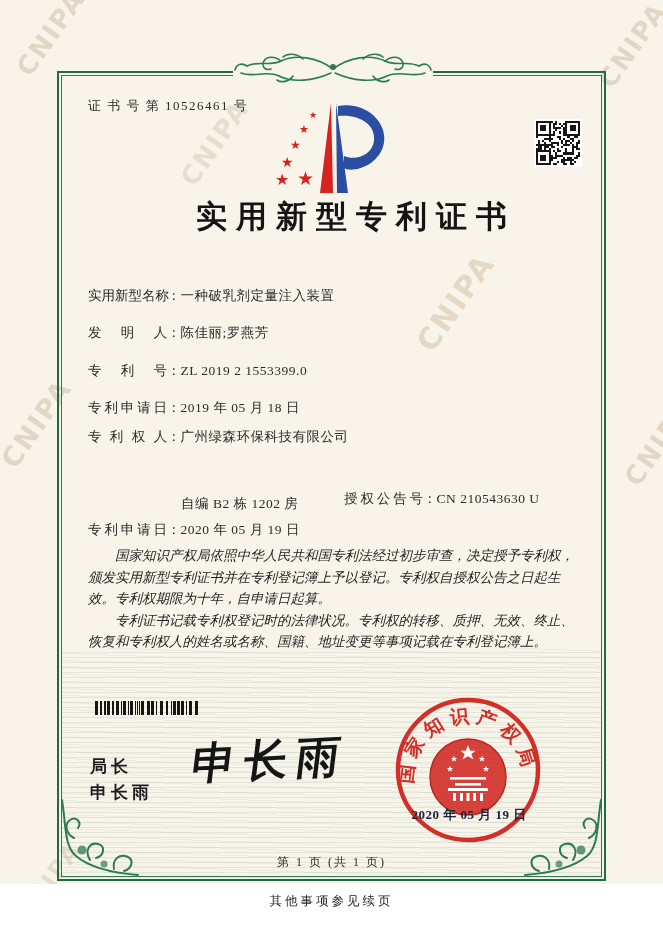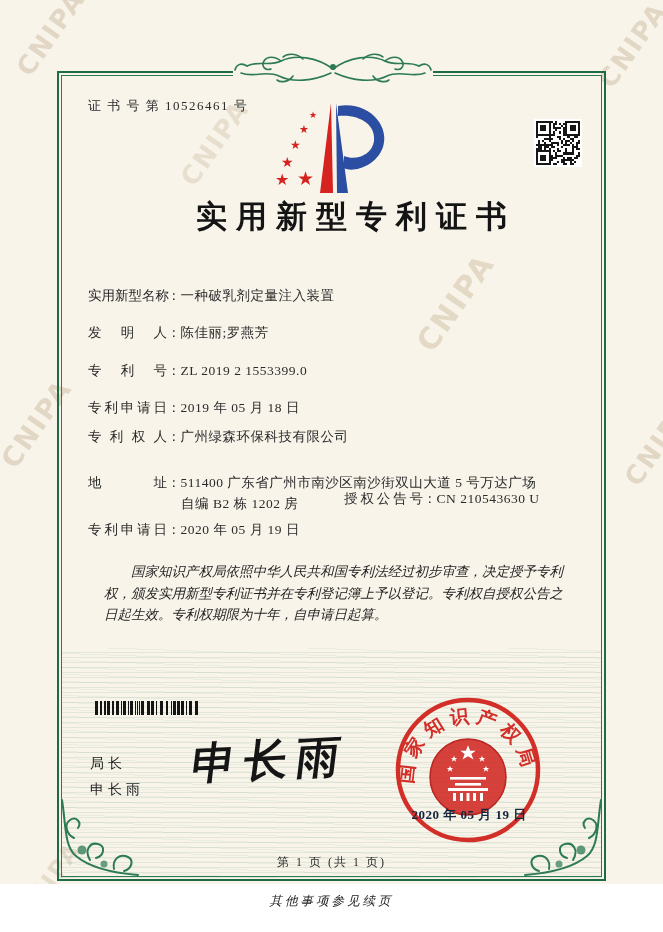--- a/index.html
+++ b/index.html
@@ -42,55 +42,55 @@
   .flabel{
     display:inline-block;width:79px;text-align:justify;text-align-last:justify;
     vertical-align:top;
   }
   .colon{display:inline-block;}
   .fvalue{letter-spacing:.5px;}
   .paras{
     position:absolute;left:88px;top:545px;width:492px;
     font-size:13.5px;line-height:21.5px;font-style:italic;color:#1f1f1f;
   }
-  .paras p{margin:16px;text-indent:2em;font-style:italic;}
+  .paras p{margin:0;text-indent:2em;font-style:italic;}
   
   .star{position:absolute;color:#d6231f;line-height:1;font-family:"DejaVu Sans",sans-serif;}
   
   .qr{
     position:absolute;left:534px;top:119px;width:48px;height:48px;background:#fff;
     display:grid;grid-template-columns:repeat(21,1fr);grid-template-rows:repeat(21,1fr);
     padding:2px;box-sizing:border-box;
   }
   .qc{background:transparent;}
   .qc.on{background:#161616;}
   
   .barcode{
     position:absolute;left:95px;top:701px;width:172px;height:14px;
     display:flex;align-items:stretch;background:transparent;
   }
   .bar{height:100%;}
-  .officer{position:absolute;left:90px;font-size:14px;letter-spacing:4px;color:#1c1c1c;}
+  .officer{position:absolute;left:90px;font-size:17px;letter-spacing:4px;color:#1c1c1c;font-weight:bold;}
   .signature{
     position:absolute;left:192px;top:731px;font-size:44px;font-weight:600;
     letter-spacing:8px;color:#151515;transform:rotate(-3deg) skewX(-10deg);
     font-family:"Liberation Serif","DejaVu Serif",serif;
   }
   .seal-date{
     position:absolute;left:396px;top:806px;width:146px;text-align:center;
     font-size:13px;font-weight:bold;color:#16243d;letter-spacing:.5px;
   }
   .page-num{
     position:absolute;left:57px;top:854px;width:549px;text-align:center;
     font-size:12px;letter-spacing:2px;color:#2b2b2b;
   }
   .white-strip{position:absolute;left:0;top:884px;width:663px;height:48px;background:#ffffff;}
   .cont-note{
     position:absolute;left:0;top:893px;width:663px;text-align:center;
-    font-size:12.5px;letter-spacing:3px;color:#222;font-style:italic;
+    font-size:12.5px;letter-spacing:3px;color:#222;
   }
   svg{display:block;}
 </style>
 </head>
 <body>
 
 <div class="page">
 
   <div class="wm" style="left:2px;top:18px;font-size:26px;">CNIPA</div>
   <div class="wm" style="left:584px;top:30px;font-size:26px;">CNIPA</div>
@@ -618,35 +618,33 @@
   </div>
   <div class="row" style="top:362px;">
     <span class="flabel">专利号</span><span class="colon">：</span><span class="fvalue">ZL 2019 2 1553399.0</span>
   </div>
   <div class="row" style="top:399px;">
     <span class="flabel">专利申请日</span><span class="colon">：</span><span class="fvalue">2019 年 05 月 18 日</span>
   </div>
   <div class="row" style="top:416px;margin-top:12px;">
     <span class="flabel">专利权人</span><span class="colon">：</span><span class="fvalue">广州绿森环保科技有限公司</span>
   </div>
-  <div class="row" style="top:474px;">
-    <span class="flabel">地址</span><span class="colon">：</span><span class="fvalue">511400 广东省广州市南沙区南沙街双山大道 5 号万达广场</span>
-  </div>
   <div class="row" style="top:495px;left:181px;">
     <span class="fvalue">自编 B2 栋 1202 房</span>
   </div>
   <div class="row" style="top:521px;">
     <span class="flabel">专利申请日</span><span class="colon">：</span><span class="fvalue">2020 年 05 月 19 日</span>
   </div>
   <div class="row" style="top:490px;left:344px;font-family:Liberation Serif, serif;">
     <span class="flabel">授权公告号</span><span class="colon">：</span><span class="fvalue">CN 210543630 U</span>
   </div>
 
   <div class="paras">
     <p>国家知识产权局依照中华人民共和国专利法经过初步审查，决定授予专利权，颁发实用新型专利证书并在专利登记簿上予以登记。专利权自授权公告之日起生效。专利权期限为十年，自申请日起算。</p>
+    <p>专利证书记载专利权登记时的法律状况。专利权的转移、质押、无效、终止、恢复和专利权人的姓名或名称、国籍、地址变更等事项记载在专利登记簿上。</p>
   </div>
 
   <div class="barcode">
       <div class="bar" style="width: 3px; background: rgb(21, 21, 21);"></div>
       <div class="bar" style="width: 2px; background: transparent;"></div>
       <div class="bar" style="width: 2px; background: rgb(21, 21, 21);"></div>
       <div class="bar" style="width: 2px; background: transparent;"></div>
       <div class="bar" style="width: 2px; background: rgb(21, 21, 21);"></div>
       <div class="bar" style="width: 1px; background: transparent;"></div>
       <div class="bar" style="width: 3px; background: rgb(21, 21, 21);"></div>

